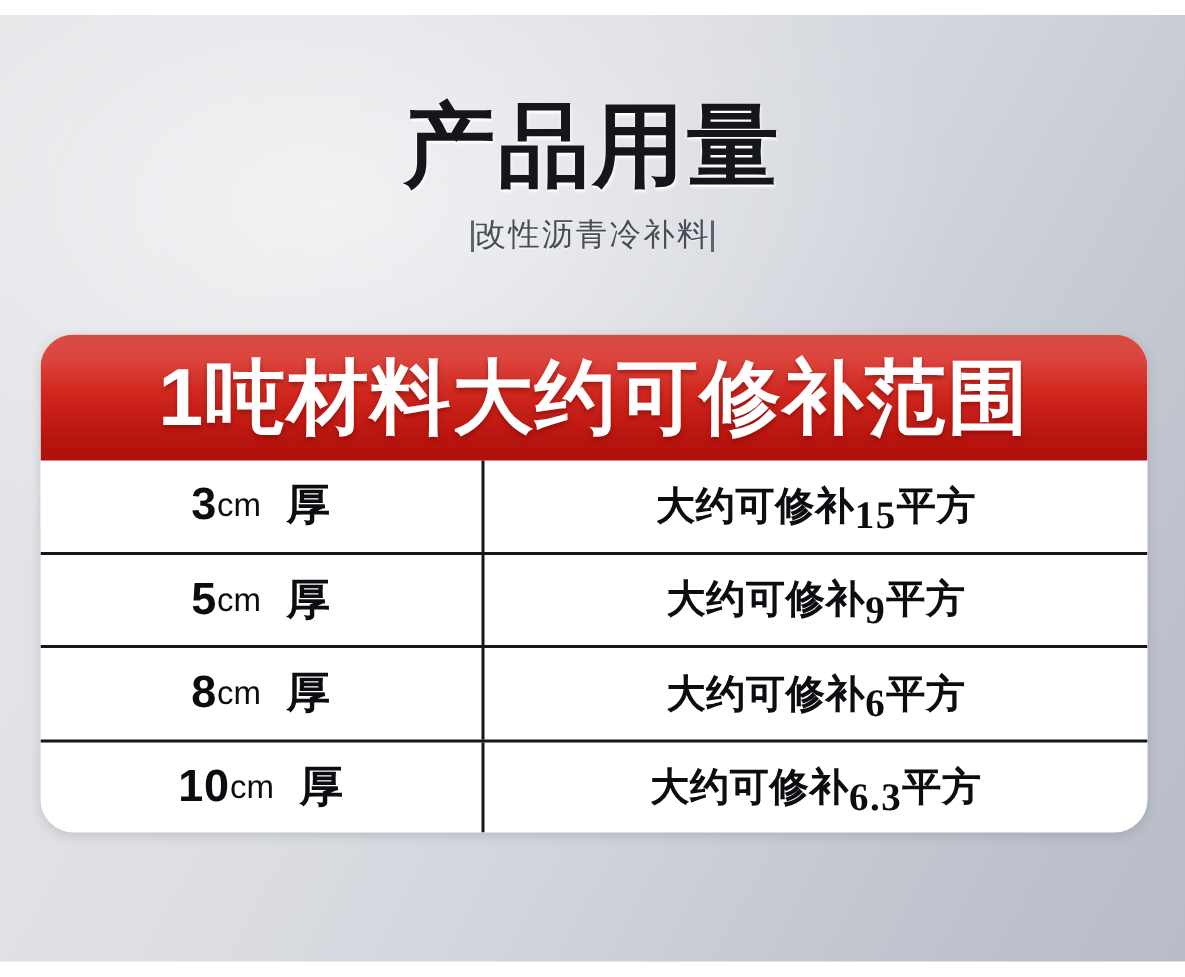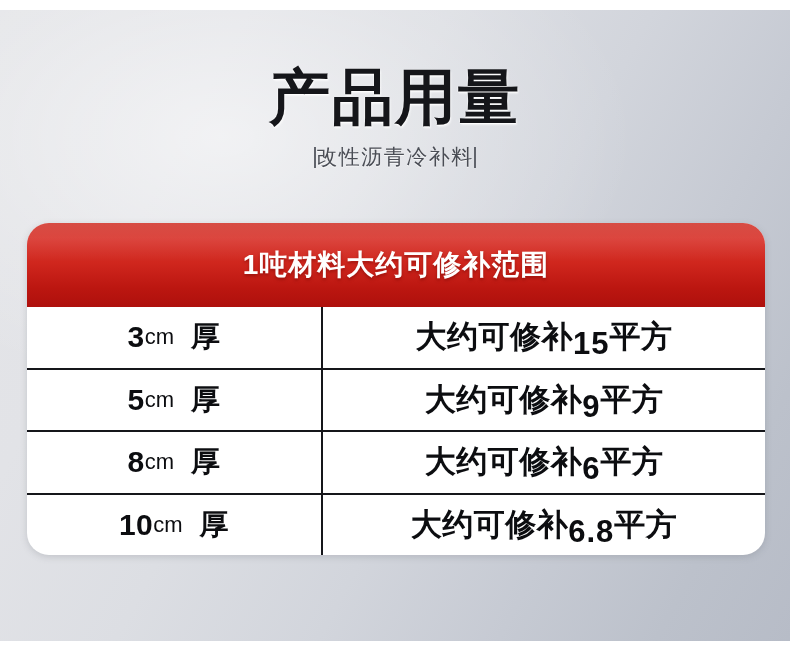--- a/index.html
+++ b/index.html
@@ -121,21 +121,21 @@
   .table-header::before {
     content: "";
     position: absolute;
     left: 0; right: 0; top: 0;
     height: 46%;
     background: linear-gradient(180deg, rgba(255,255,255,0.16), rgba(255,255,255,0));
     pointer-events: none;
   }
   .table-header-title {
     position: relative;
-    font-size: 28px;
+    font-size: 54px;
     line-height: 46px;
     font-weight: 700;
     color: #ffffff;
     letter-spacing: 1px;
     text-shadow: 0 2px 3px rgba(120,10,6,0.55);
   }
 
   .table-body {
     height: 248px;
     display: flex;
@@ -173,24 +173,24 @@
     font-weight: 400;
     letter-spacing: 0;
   }
   .cell-thickness .word {
     font-size: 29px;
     font-weight: 700;
     margin-left: 17px;
   }
   .cell-coverage {
     flex: 1 1 auto;
-    font-size: 31px;
+    font-size: 26px;
     font-weight: 700;
     letter-spacing: 0.5px;
-    font-family: Liberation Sans, sans-serif;
+    font-family: Liberation Serif, serif;
   }
   .cell-coverage .value {
     letter-spacing: 1px;
     margin-top: 14px;
   }
 </style>
 </head>
 <body>
 
 <div id="page">
@@ -254,21 +254,21 @@
       </div>
 
       <div class="table-row">
         <div class="cell cell-thickness">
           <span class="num">10</span>
             <span class="unit">cm</span>
             <span class="word">厚</span>
         </div>
         <div class="cell cell-coverage">
           <span>大约可修补</span>
-            <span class="value">6.8</span>
+            <span class="value">6.3</span>
             <span>平方</span>
         </div>
       </div>
 
     </div>
   </div>
 
 </div>
 
 </body></html>

